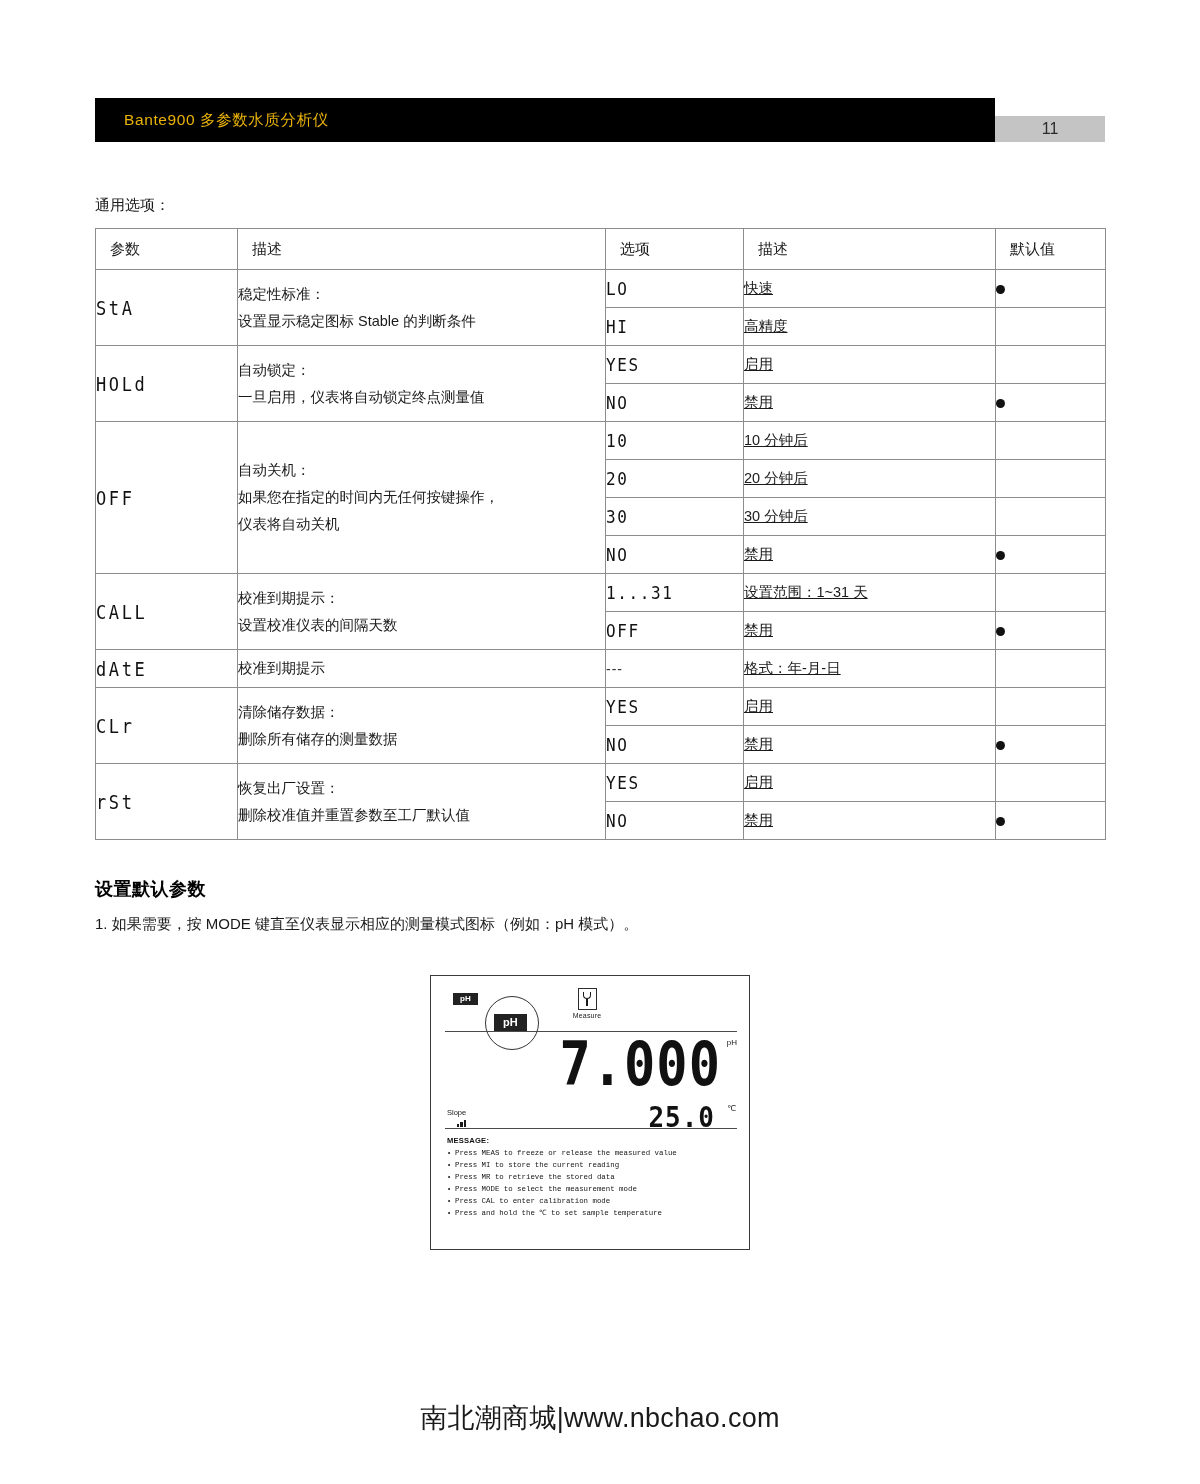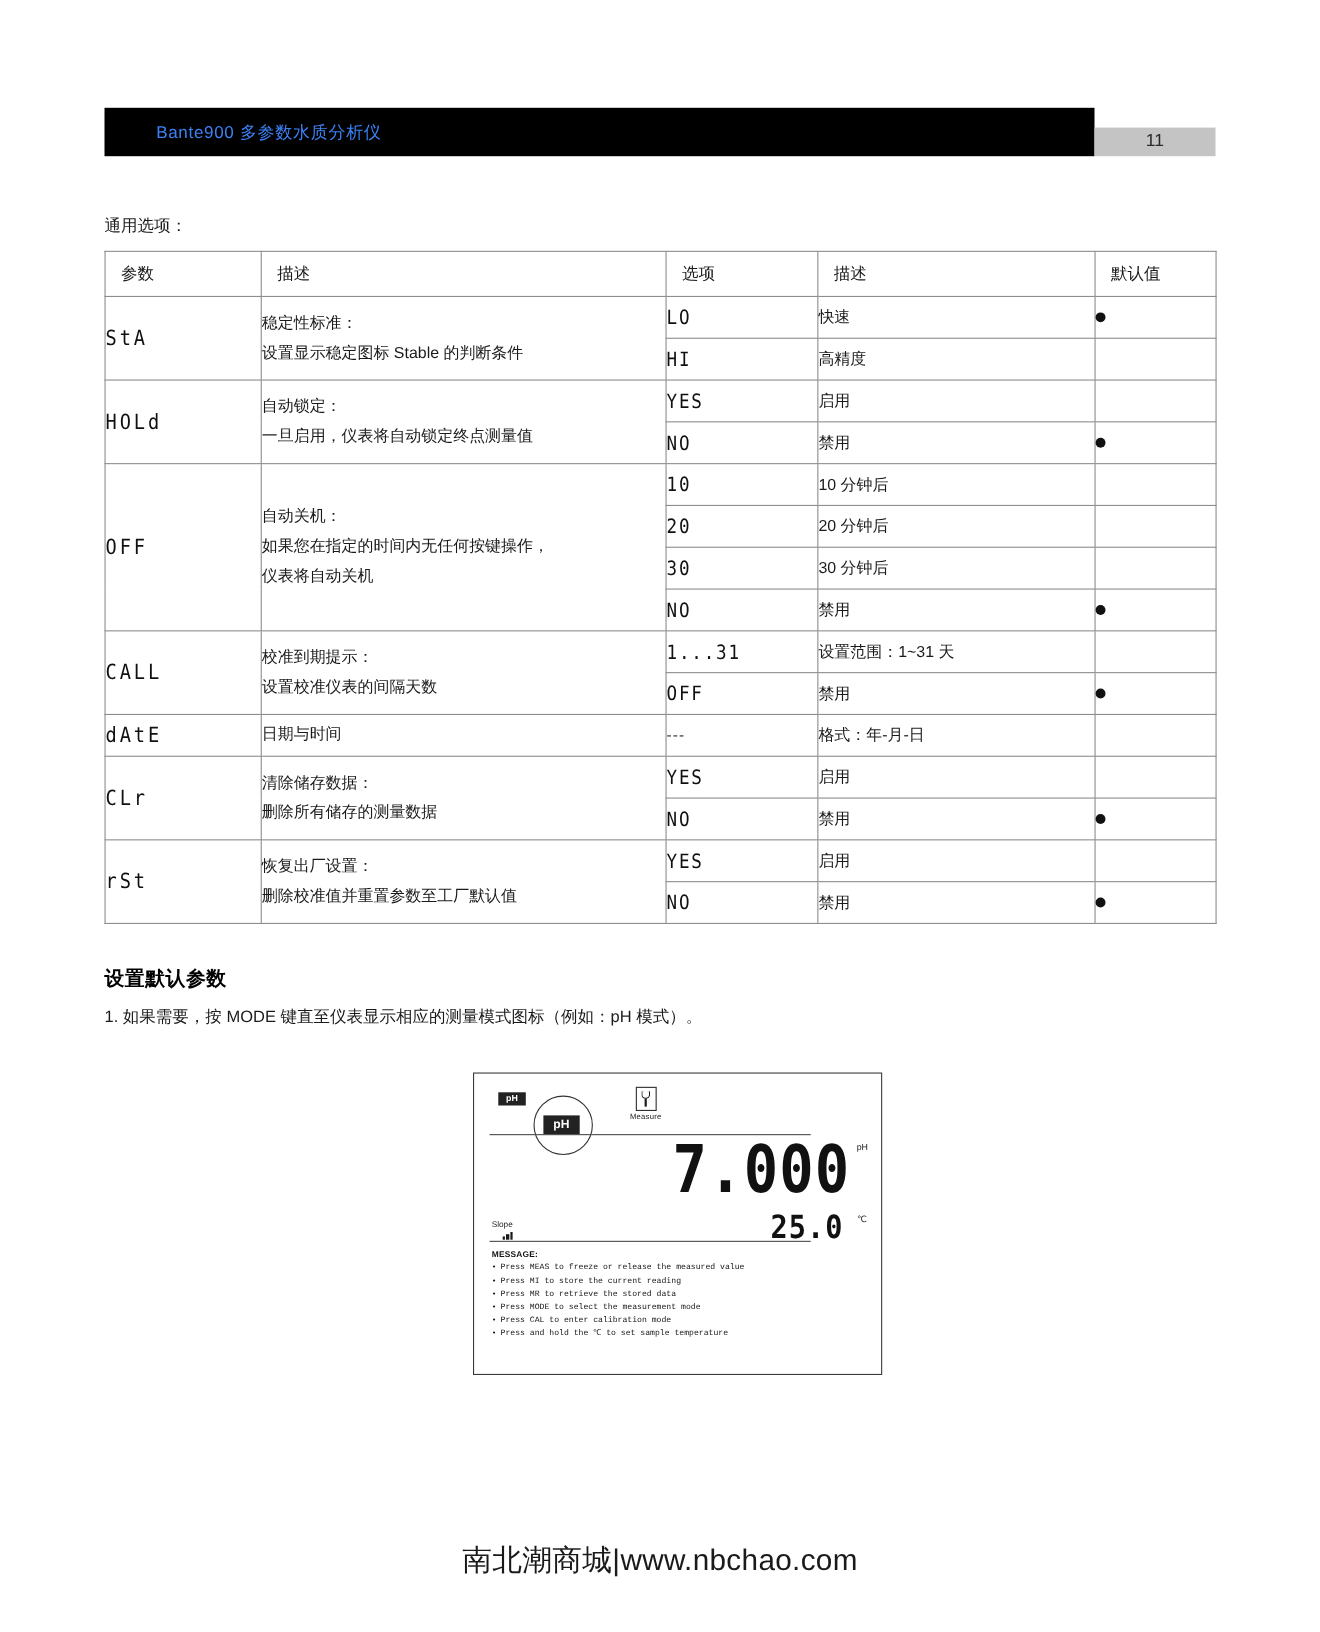--- a/index.html
+++ b/index.html
@@ -28,24 +28,23 @@
   }
   .header-title-box {
     background: #000000;
     flex: 1 1 auto;
     display: flex;
     align-items: center;
     padding-left: 29px;
     box-sizing: border-box;
   }
   .header-title {
-    color: #3b82f6;
+    color: #eab308;
     font-size: 15.5px;
     letter-spacing: 0.6px;
-    margin-left: 18px;
   }
   .header-page-box {
     background: #c4c4c4;
     width: 110px;
     display: flex;
     align-items: center;
     justify-content: center;
     margin-top: 18px;
   }
   .header-page-num {
@@ -103,20 +102,21 @@
   .opt-cell {
     padding: 9px 14px 9px 18px;
     height: 38px;
     box-sizing: border-box;
   }
   .odesc-cell {
     padding: 9px 14px 9px 16px;
     height: 38px;
     box-sizing: border-box;
     font-size: 14.5px;
+    text-decoration: underline;
   }
   .def-cell {
     padding: 9px 14px 9px 18px;
     height: 38px;
     box-sizing: border-box;
   }
   
   .sub-sep td { border-top: 1px solid #b9b9b9; }
 
   .lcdfont {
@@ -159,21 +159,21 @@
     top: 915px;
     font-size: 15px;
     color: #1a1a1a;
   }
 
   
   .figure-box {
     position: absolute;
     left: 430px;
     top: 975px;
-    width: 372px;
+    width: 320px;
     height: 275px;
     border: 1px solid #3a3a3a;
     background: #ffffff;
     box-sizing: border-box;
   }
   .lcd-top-rule {
     position: absolute;
     left: 14px;
     top: 55px;
     width: 292px;
@@ -490,21 +490,21 @@
         <td class="def-cell"></td>
       </tr>
       <tr class="sub-sep">
         <td class="opt-cell"><span class="lcdfont small">OFF</span></td>
         <td class="odesc-cell">禁用</td>
         <td class="def-cell"><span class="dot"></span></td>
       </tr>
       <tr>
         <td rowspan="1" class="param-cell"><span class="lcdfont">dAtE</span></td>
         <td rowspan="1" class="desc-cell">
-          <div>日期与时间</div>
+          <div>校准到期提示</div>
         </td>
         <td class="opt-cell"><span class="dash-opt">---</span></td>
         <td class="odesc-cell">格式：年-月-日</td>
         <td class="def-cell"></td>
       </tr>
       <tr>
         <td rowspan="2" class="param-cell"><span class="lcdfont">CLr</span></td>
         <td rowspan="2" class="desc-cell">
           <div>清除储存数据：</div>
           <div>删除所有储存的测量数据</div>

